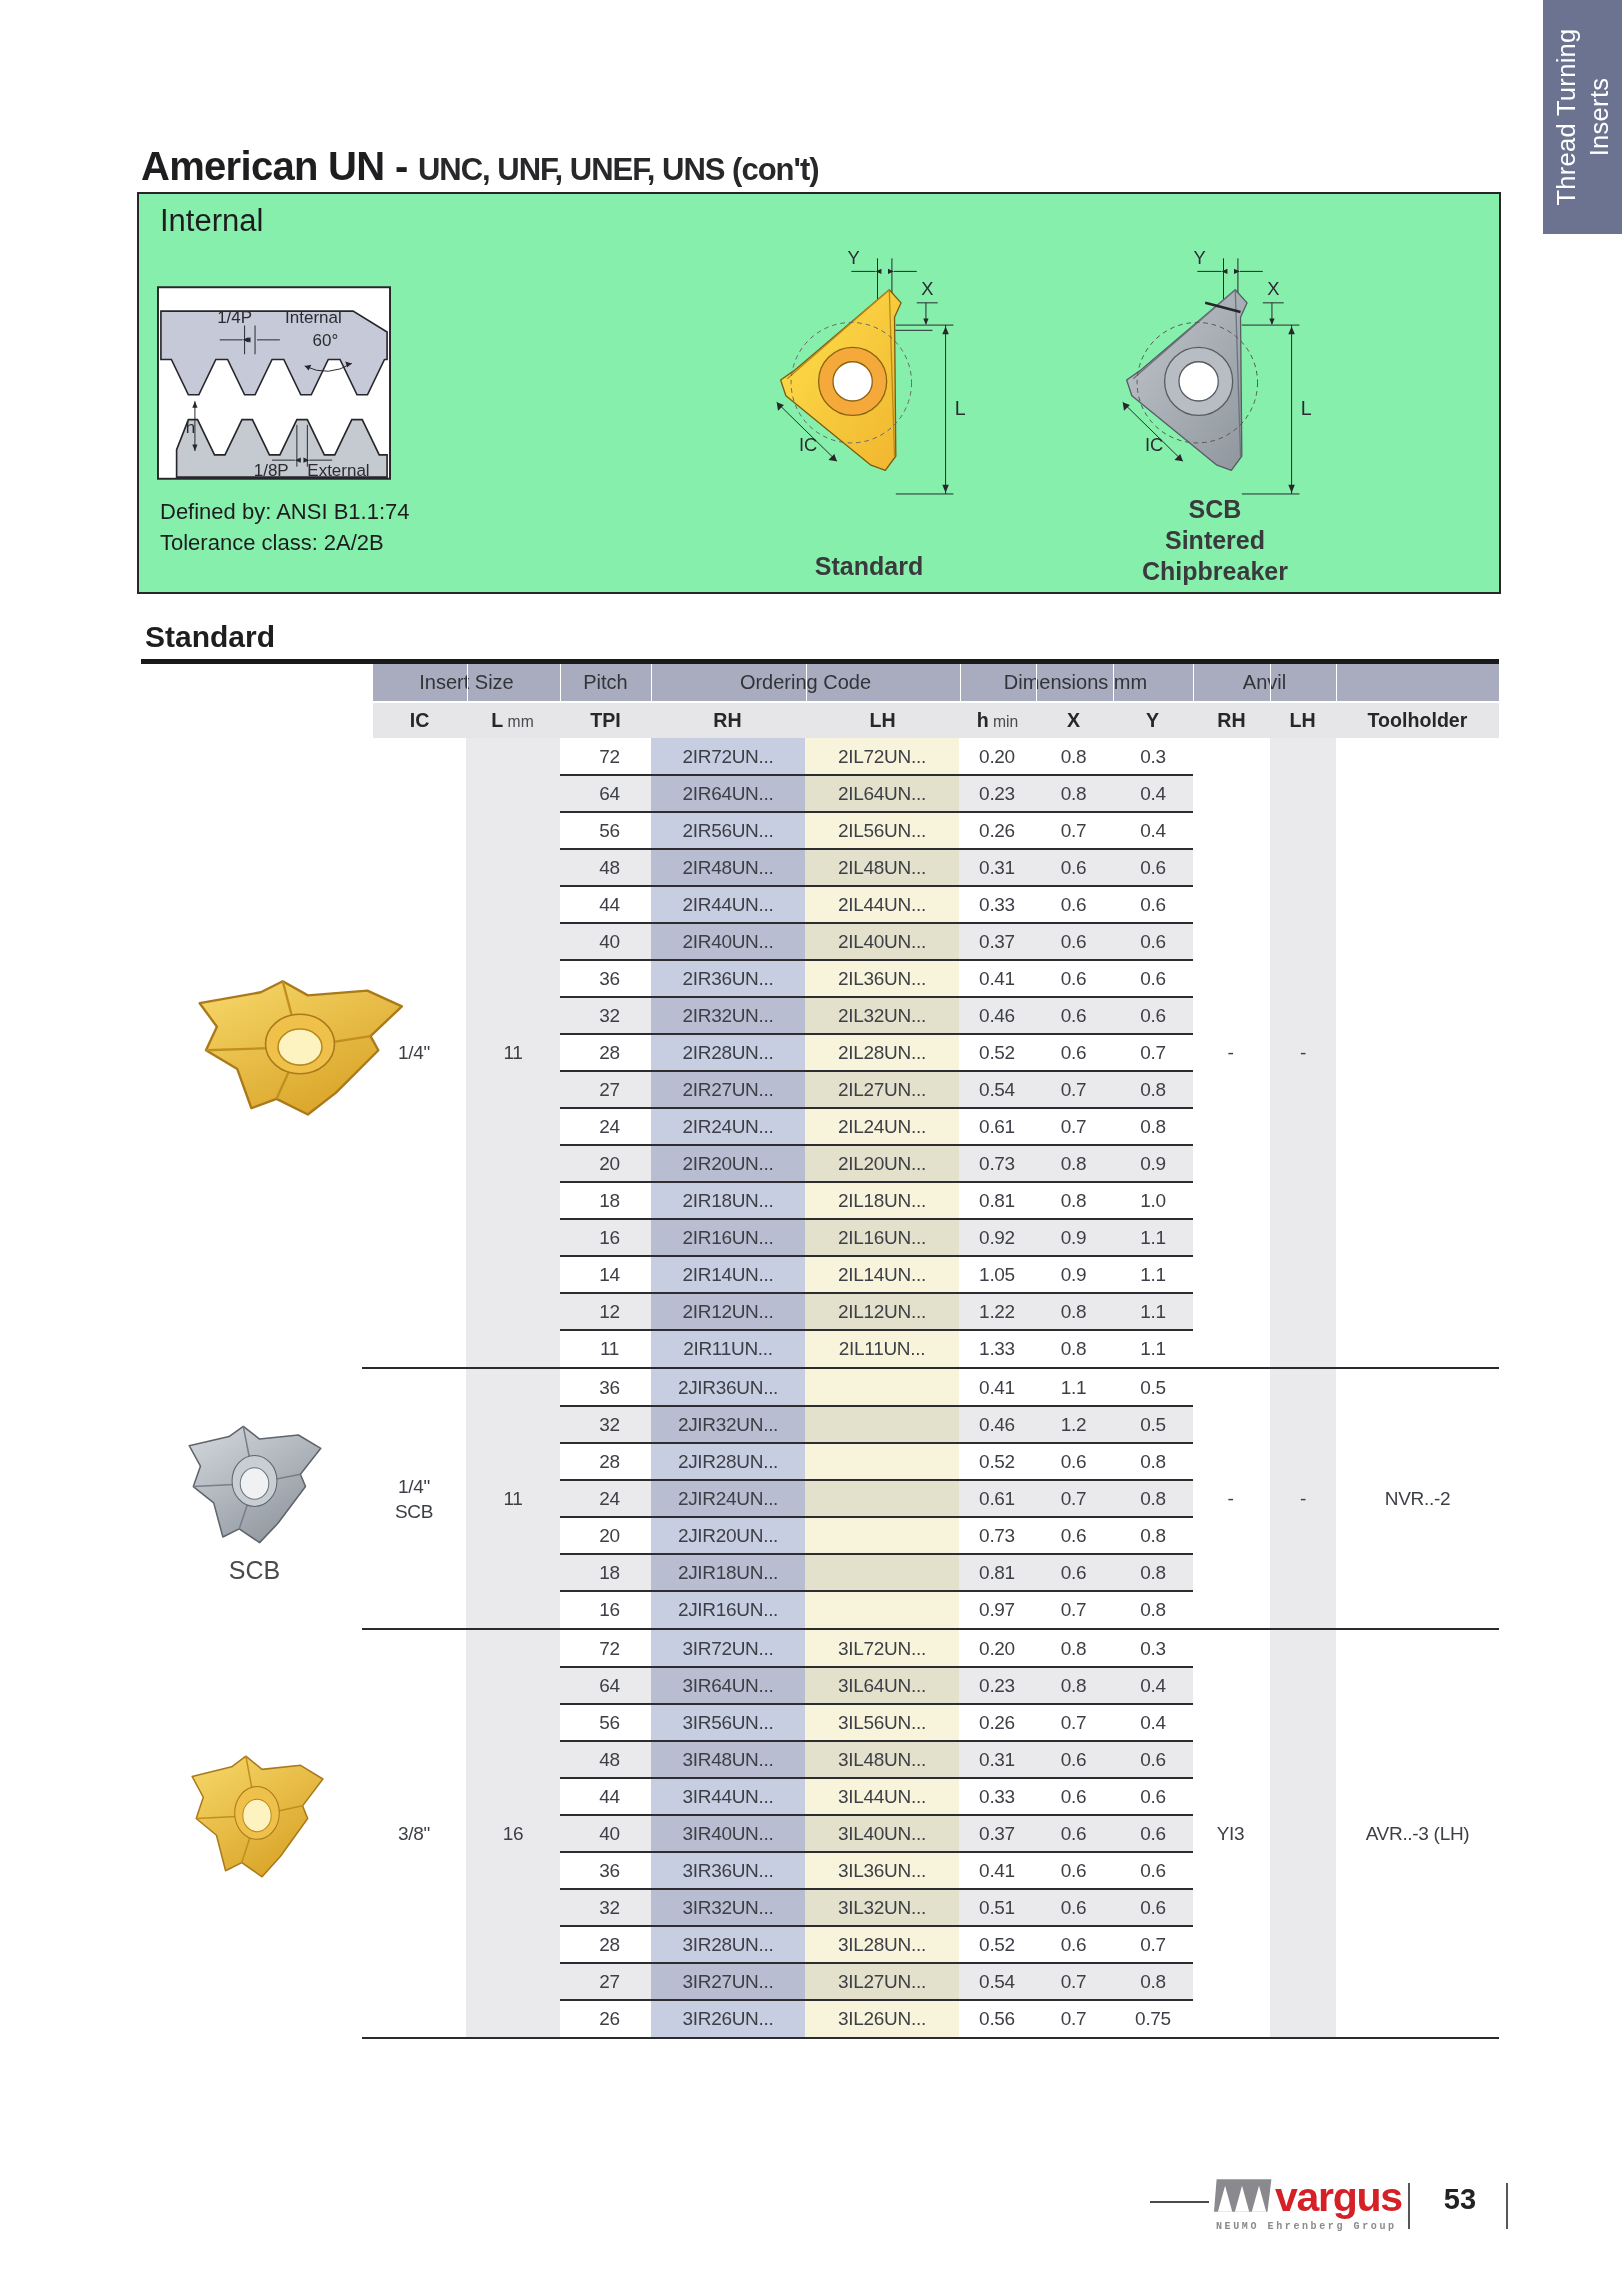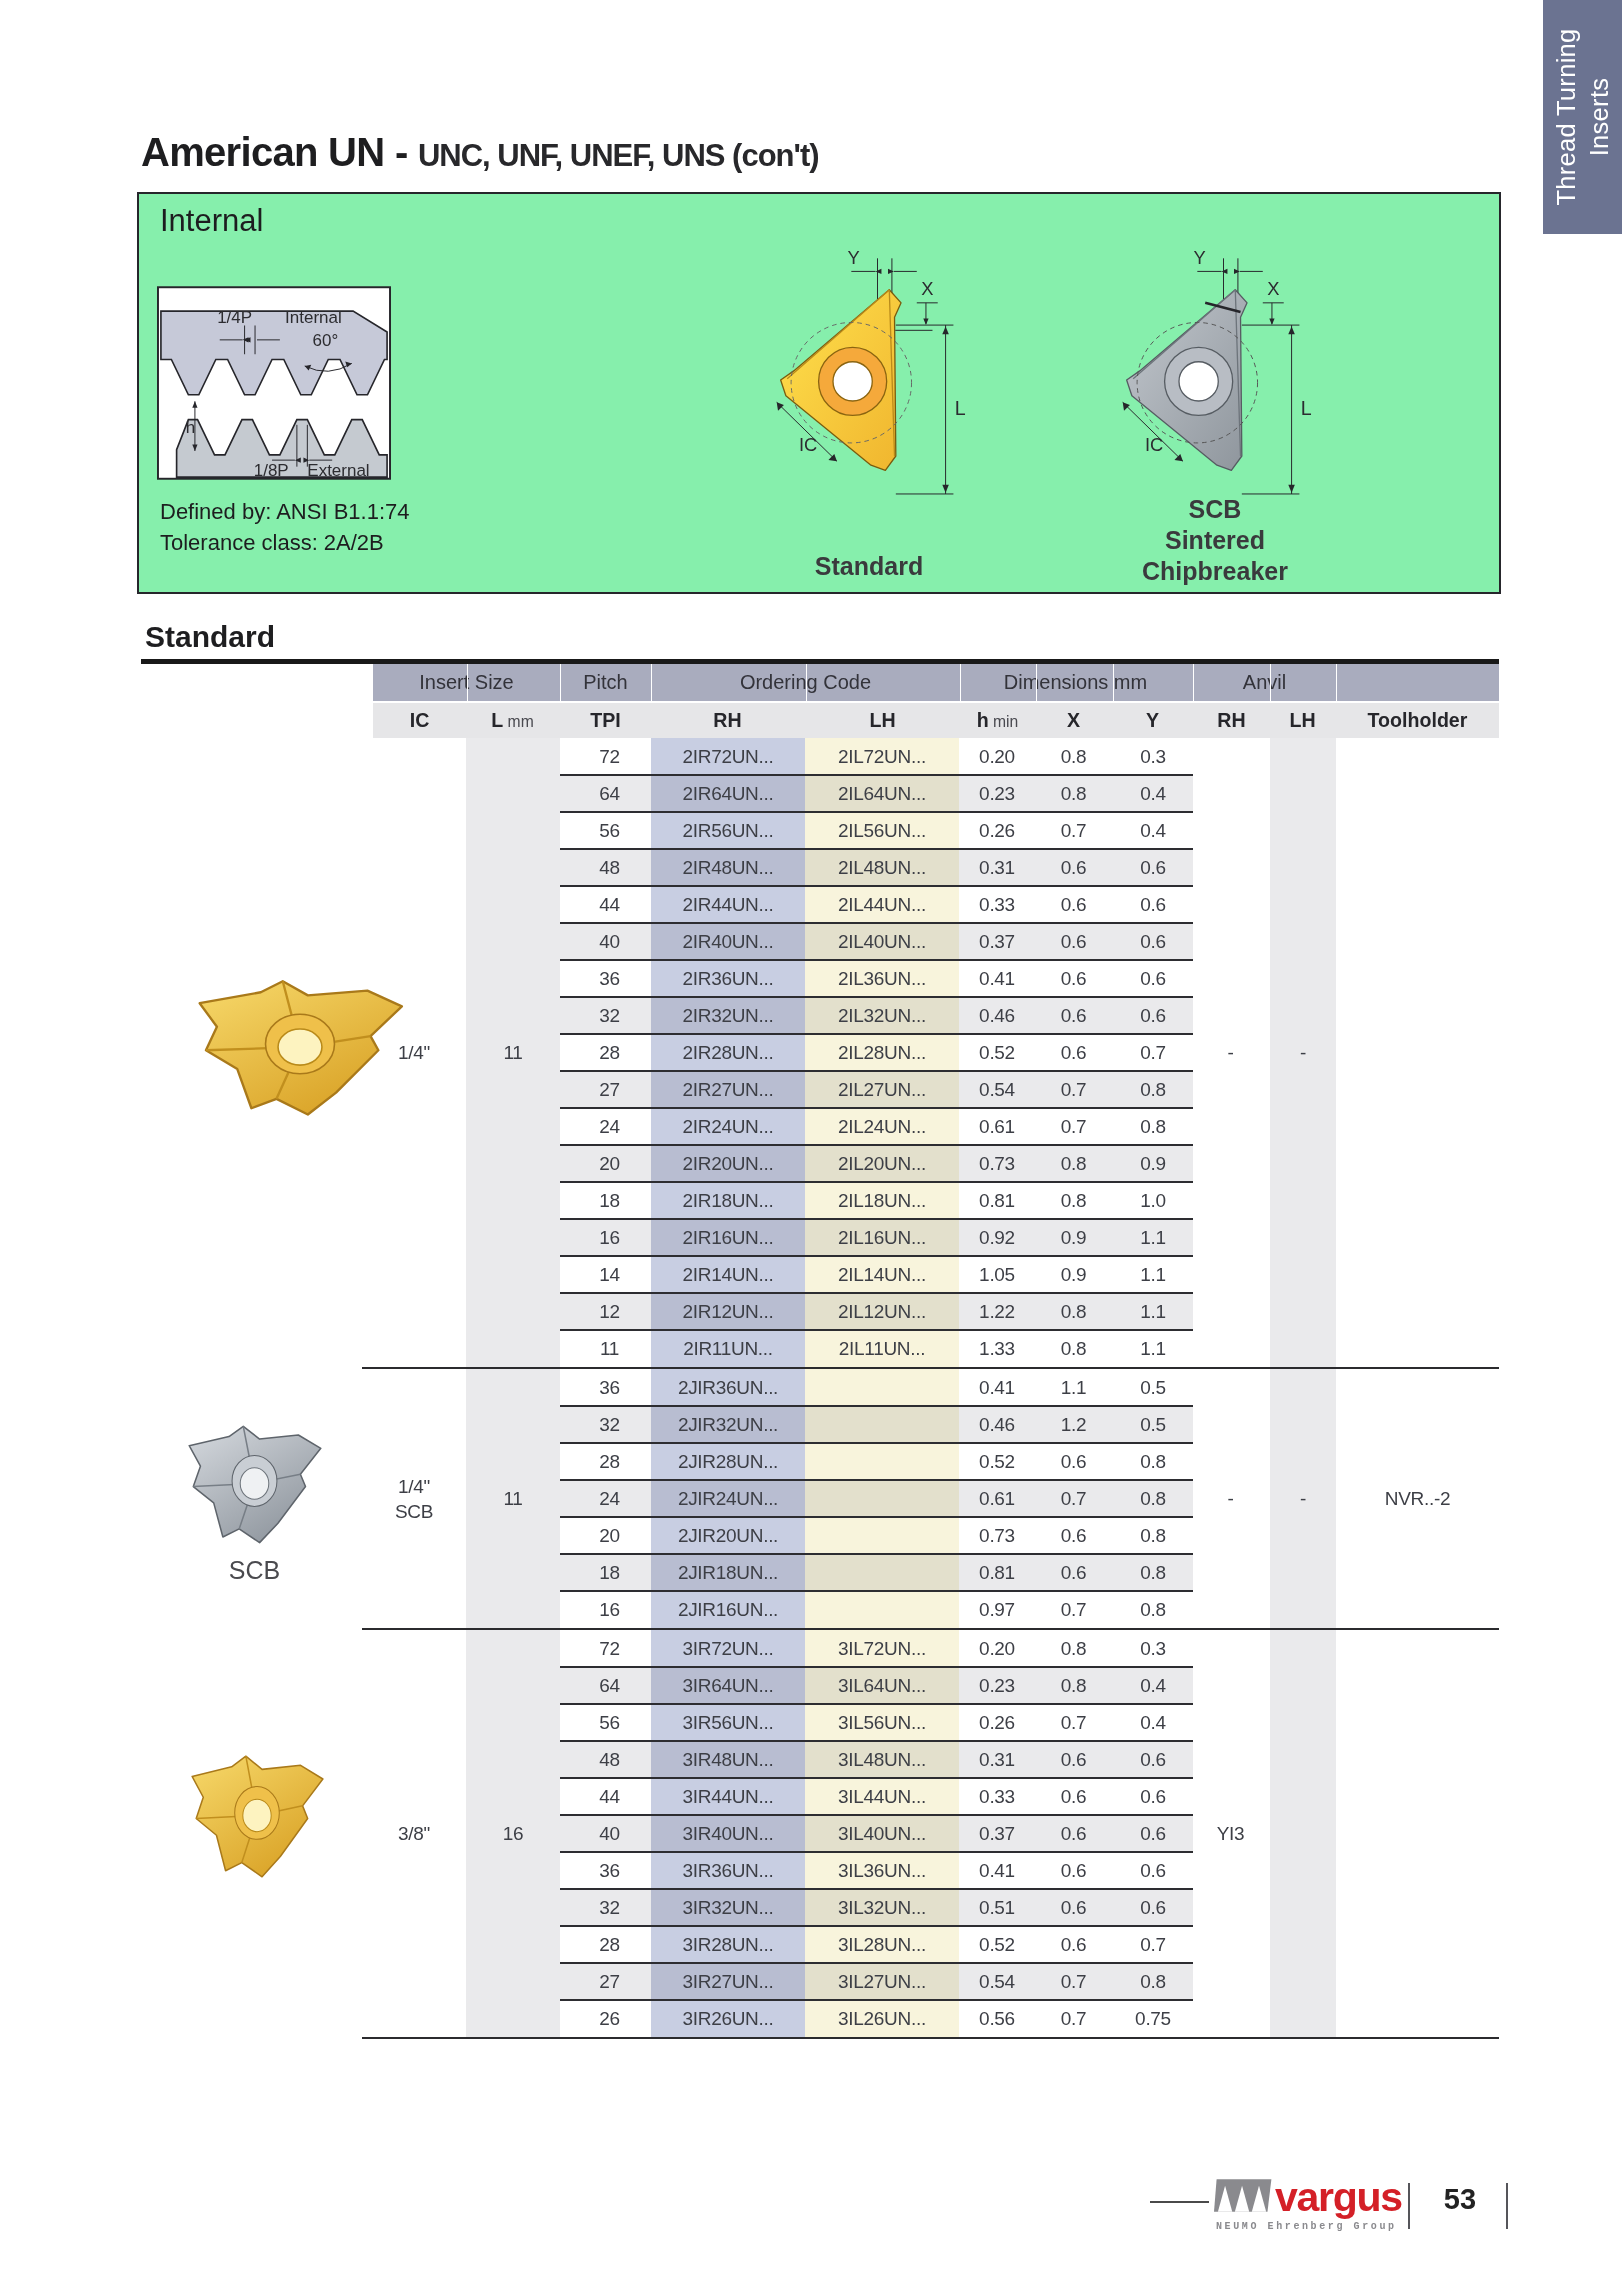--- a/index.html
+++ b/index.html
@@ -8,21 +8,21 @@
   .abs{position:absolute;}
 
   
   #side-tab{position:absolute;left:1543px;top:0;width:80px;height:234px;background:#6B7391;}
   #side-tab .tab-rot{position:absolute;left:0;top:0;width:234px;height:80px;
         transform:rotate(-90deg) translateX(-234px);transform-origin:top left;
         display:flex;flex-direction:column;justify-content:center;align-items:center;
         color:#fff;font-size:25.5px;line-height:33px;letter-spacing:0.3px;}
 
   
-  #title{position:absolute;left:141px;top:130px;white-space:nowrap;text-align:right;}
+  #title{position:absolute;left:141px;top:144px;white-space:nowrap;text-align:right;}
   #title .t-main{font-size:40px;font-weight:bold;letter-spacing:-0.7px;color:#1e1e20;}
   #title .t-sub{font-size:31px;font-weight:bold;letter-spacing:-1px;color:#28282b;}
 
   
   #internal-box{position:absolute;left:137px;top:192px;width:1360px;height:398px;
         border:2px solid #26262b;background:#86efac;}
   #internal-title{position:absolute;left:21px;top:9.2px;font-size:31px;color:#1d1d1f;}
   #defined-text{position:absolute;left:21px;top:302px;font-size:22px;line-height:31px;color:#1d1d1f;}
   .diagram-caption{position:absolute;text-align:center;font-weight:bold;color:#3a3a3d;font-size:25px;line-height:31px;}
 
@@ -650,20 +650,21 @@
             <div class="cell c-lh">3IL26UN...</div>
             <div class="cell c-h">0.56</div>
             <div class="cell c-x">0.7</div>
             <div class="cell c-y">0.75</div>
           </div>
           <div class="govl g-ic">
             <div>3/8"</div>
           </div>
           <div class="govl g-l">16</div>
           <div class="govl g-arh">YI3</div>
+          <div class="govl g-th">AVR..-3 (LH)</div>
         </div>
         <div class="bline"></div>
       </div>
   </div>
 
   <div id="footer-line"></div>
   <svg class="abs" style="left:1214px;top:2179px;" width="60" height="33" viewBox="0 0 92 50">
     <path d="M4,0 L88,0 L82,50 L0,50 Z" fill="#8a8a8e"></path>
     <path d="M6,50 L17,10 L28,50 Z" fill="#ffffff"></path>
     <path d="M32,50 L43,10 L54,50 Z" fill="#ffffff"></path>

